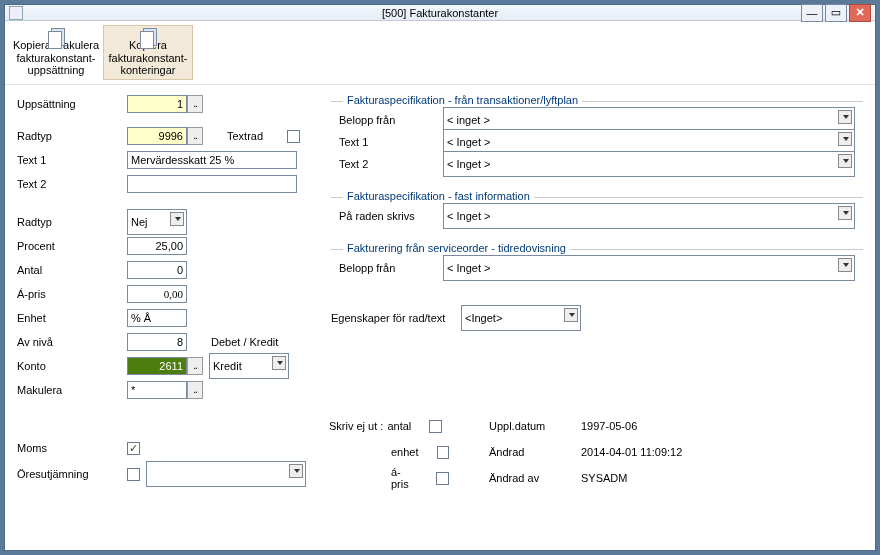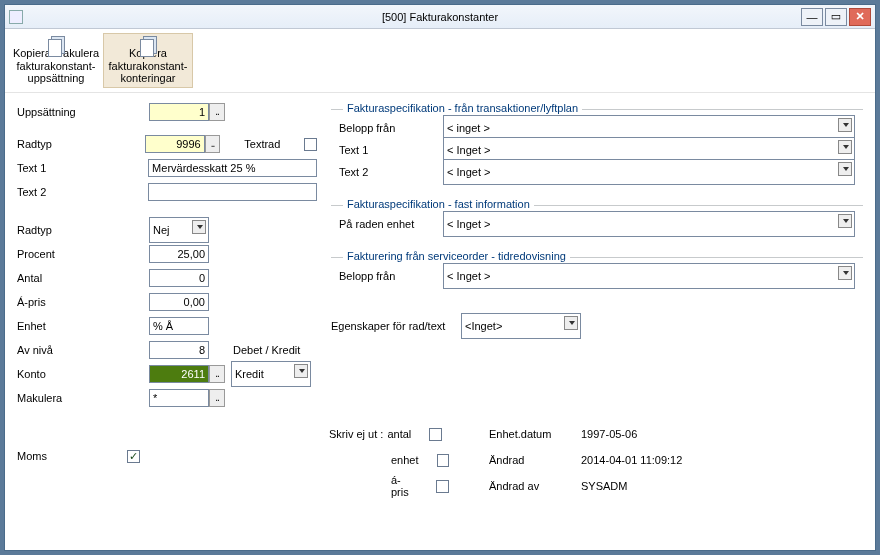--- a/index.html
+++ b/index.html
@@ -1,33 +1,33 @@
 <!DOCTYPE html>
 <html><head>
 <meta charset="utf-8">
 <style>
   * { box-sizing: border-box; font-family: "Segoe UI", Tahoma, sans-serif; font-size: 11px; }
   body { margin: 0; background: #5b7a99; padding: 4px; }
   .window { width: 872px; height: 547px; background: #fff; border: 1px solid #4a6b8a; display: flex; flex-direction: column; }
-  .titlebar { height: 24px; background: linear-gradient(#f2f6fb,#e6eef8); border-bottom: 1px solid #c0c8d4; display: flex; align-items: center; padding: 0 4px; position: relative; }
+  .titlebar { height: 16px; background: linear-gradient(#f2f6fb,#e6eef8); border-bottom: 1px solid #c0c8d4; display: flex; align-items: center; padding: 0 4px; position: relative; }
   .sys-icon { width: 14px; height: 14px; border: 1px solid #8aa; background: #eef; margin-right: 8px; }
   .title-text { position:absolute; left:0; right:0; text-align:center; pointer-events:none; }
   .tbtns { margin-left: auto; display: flex; gap: 2px; }
   .tbtn { width: 22px; height: 18px; border: 1px solid #7a8aa0; background: #eef2f8; display:flex; align-items:center; justify-content:center; font-size:11px; cursor:pointer; }
   .tbtn.close { background: #e06a5a; color:#fff; border-color:#b04a3a; font-weight:bold; }
   .toolbar { height: 64px; display:flex; align-items:stretch; gap:2px; padding:4px 6px; border-bottom:1px solid #e4e4e4; }
   .tool { width:90px; border:1px solid transparent; display:flex; flex-direction:column; align-items:center; justify-content:center; padding:2px; text-align:center; line-height:1.15; cursor:pointer; }
   .tool.active { background:#f2e9d8; border:1px solid #d8c8a8; }
   .tool .ticon { width:20px; height:22px; position:relative; margin-bottom:2px; }
   .sheet { width:14px; height:18px; border:1px solid #7a8aa0; background:#fff; position:absolute; }
   .sheet.back { left:5px; top:0; background:#dce6f2; }
   .sheet.front { left:2px; top:3px; }
   .content { flex:1; padding:8px 12px 10px 12px; position:relative; }
   .row { display:flex; align-items:center; height:22px; }
-  .lab { width:132px; color:#000; }
+  .lab { width:110px; color:#000; }
   .tin { height:18px; border:1px solid #7a8aa0; padding:0 3px; background:#fff; }
   .tin.y { background:#ffffcc; }
   .tin.r { text-align:right; }
   .pick { width:16px; height:18px; border:1px solid #999; background:#eee; display:flex; align-items:center; justify-content:center; cursor:pointer; }
   .pick::after{ content:".."; font-size:10px; line-height:6px; letter-spacing:-1px; }
   .sel { height:26px; border:1px solid #7a8aa0; background:#fff; padding:0 14px 0 3px; position:relative; display:flex; align-items:center; cursor:pointer; }
   .sel::after { content:""; position:absolute; right:2px; top:2px; width:12px; height:12px; border:1px solid #888; background:#eee; }
   .sel::before { content:""; position:absolute; right:5px; top:7px; width:0; height:0; border-left:3px solid transparent; border-right:3px solid transparent; border-top:4px solid #333; z-index:1; }
   .chk { width:13px; height:13px; border:1px solid #6a7a90; background:#fff; display:inline-flex; align-items:center; justify-content:center; cursor:pointer; }
   .chk.checked::after { content:"✓"; font-size:11px; line-height:11px; color:#1a4a1a; }
@@ -115,21 +115,21 @@
         <div class="row">
           <div class="lab">Procent</div>
           <input class="tin r" style="width: 60px;" value="25,00">
         </div>
         <div class="row">
           <div class="lab">Antal</div>
           <input class="tin r" style="width: 60px;" value="0">
         </div>
         <div class="row">
           <div class="lab">Á-pris</div>
-          <input class="tin r" style="width: 60px;" value="0,00">
+          <input class="tin r" style="width: 60px; font-family: Liberation Serif, serif;" value="0,00">
         </div>
         <div class="row">
           <div class="lab">Enhet</div>
           <input class="tin" style="width: 60px;" value="% Å">
         </div>
         <div class="row">
           <div class="lab">Av nivå</div>
           <input class="tin r" style="width: 60px;" value="8">
           <div style="margin-left:24px">Debet / Kredit</div>
         </div>
@@ -169,21 +169,21 @@
             <div class="sel widesel">
                 <span>&lt; Inget &gt;</span>
               </div>
           </div>
         </div>
 
         <div class="grp">
           <div class="gline"></div>
           <div class="gtitle">Fakturaspecifikation - fast information</div>
           <div class="grow">
-            <div class="glab">På raden enhet</div>
+            <div class="glab">På raden skrivs</div>
             <div class="sel widesel">
                 <span>&lt; Inget &gt;</span>
               </div>
           </div>
         </div>
 
         <div class="grp">
           <div class="gline"></div>
           <div class="gtitle">Fakturering från serviceorder - tidredovisning</div>
           <div class="grow">
@@ -208,41 +208,48 @@
     <div class="bottom">
       <div class="bcol" style="width:312px">
         <div class="row" style="height:18px">
           <div class="blab"></div>
           <div style="width:168px"></div>
         </div>
         <div class="row">
           <div class="blab">Moms</div>
           <div class="chk checked"></div>
         </div>
+        <div class="row">
+          <div class="blab">Öresutjämning</div>
+          <div class="chk"></div>
+          <div class="sel" style="width:160px; margin-left:6px">
+              <span></span>
+            </div>
+        </div>
       </div>
 
       <div class="bcol" style="width:120px">
         <div class="row">
           <span>Skriv ej ut :</span>
           <span style="margin-left:4px">antal</span>
           <div class="chk" style="margin-left:18px"></div>
         </div>
         <div class="row">
           <span style="margin-left:62px">enhet</span>
           <div class="chk" style="margin-left:18px"></div>
         </div>
         <div class="row">
           <span style="margin-left:62px">á-pris</span>
           <div class="chk" style="margin-left:18px"></div>
         </div>
       </div>
 
       <div class="bcol" style="margin-left:40px">
         <div class="row">
-          <div class="mlab">Enhet.datum</div>
+          <div class="mlab">Uppl.datum</div>
           <div class="mval">1997-05-06</div>
         </div>
         <div class="row">
           <div class="mlab">Ändrad</div>
           <div class="mval">2014-04-01 11:09:12</div>
         </div>
         <div class="row">
           <div class="mlab">Ändrad av</div>
           <div class="mval">SYSADM</div>
         </div>

